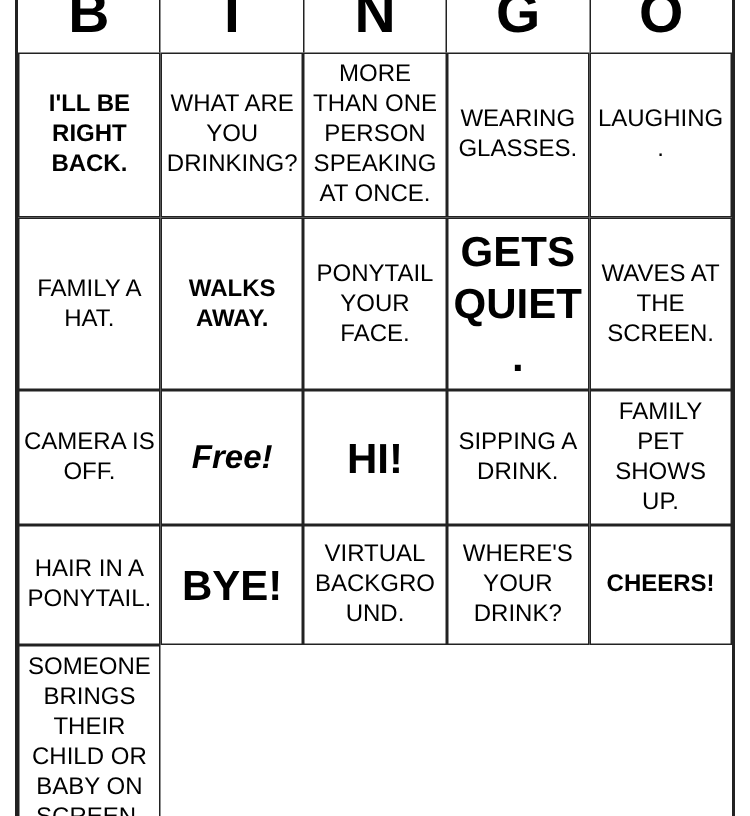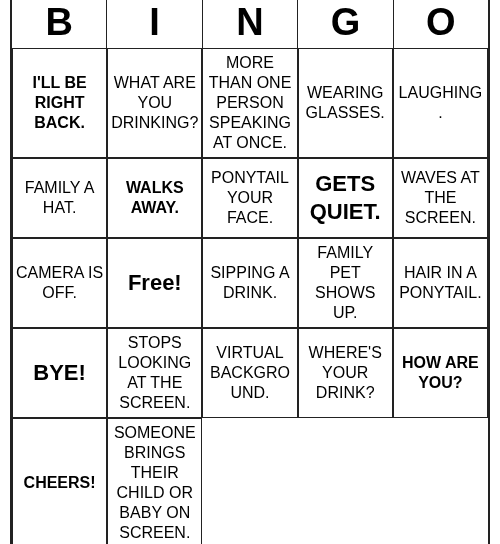--- a/index.html
+++ b/index.html
@@ -49,26 +49,27 @@
       font-family: Arial, sans-serif;
       font-size: 16px;
       line-height: 1.25;
       word-break: break-word;
     }
     .bingo-cell.large-text {
       font-size: 16px;
       font-weight: bold;
     }
     .bingo-cell.xlarge-text {
-      font-size: 22px;
+      font-size: 28px;
       font-weight: bold;
     }
     .bingo-cell.free {
       font-size: 22px;
       font-weight: bold;
+      font-style: italic;
     }
   </style>
 </head>
 <body>
 
 <div class="bingo-card">
   <div class="bingo-header">
   <div class="bingo-header-cell">B</div>
       <div class="bingo-header-cell">I</div>
       <div class="bingo-header-cell">N</div>
@@ -81,24 +82,23 @@
       <div class="bingo-cell ">MORE THAN ONE PERSON SPEAKING AT ONCE.</div>
       <div class="bingo-cell ">WEARING GLASSES.</div>
       <div class="bingo-cell ">LAUGHING.</div>
       <div class="bingo-cell ">FAMILY A HAT.</div>
       <div class="bingo-cell large-text">WALKS AWAY.</div>
       <div class="bingo-cell ">PONYTAIL YOUR FACE.</div>
       <div class="bingo-cell xlarge-text">GETS QUIET.</div>
       <div class="bingo-cell ">WAVES AT THE SCREEN.</div>
       <div class="bingo-cell ">CAMERA IS OFF.</div>
       <div class="bingo-cell free">Free!</div>
+      <div class="bingo-cell xlarge-text">HI!</div>
       <div class="bingo-cell ">SIPPING A DRINK.</div>
       <div class="bingo-cell ">FAMILY PET SHOWS UP.</div>
       <div class="bingo-cell ">HAIR IN A PONYTAIL.</div>
       <div class="bingo-cell xlarge-text">BYE!</div>
-      <div class="bingo-cell ">STOPS LOOKING AT THE SCREEN.</div>
       <div class="bingo-cell ">VIRTUAL BACKGROUND.</div>
       <div class="bingo-cell ">WHERE'S YOUR DRINK?</div>
-      <div class="bingo-cell large-text">HOW ARE YOU?</div>
       <div class="bingo-cell large-text">CHEERS!</div>
       <div class="bingo-cell ">SOMEONE BRINGS THEIR CHILD OR BABY ON SCREEN.</div>
     </div>
 </div>
 
 </body></html>

